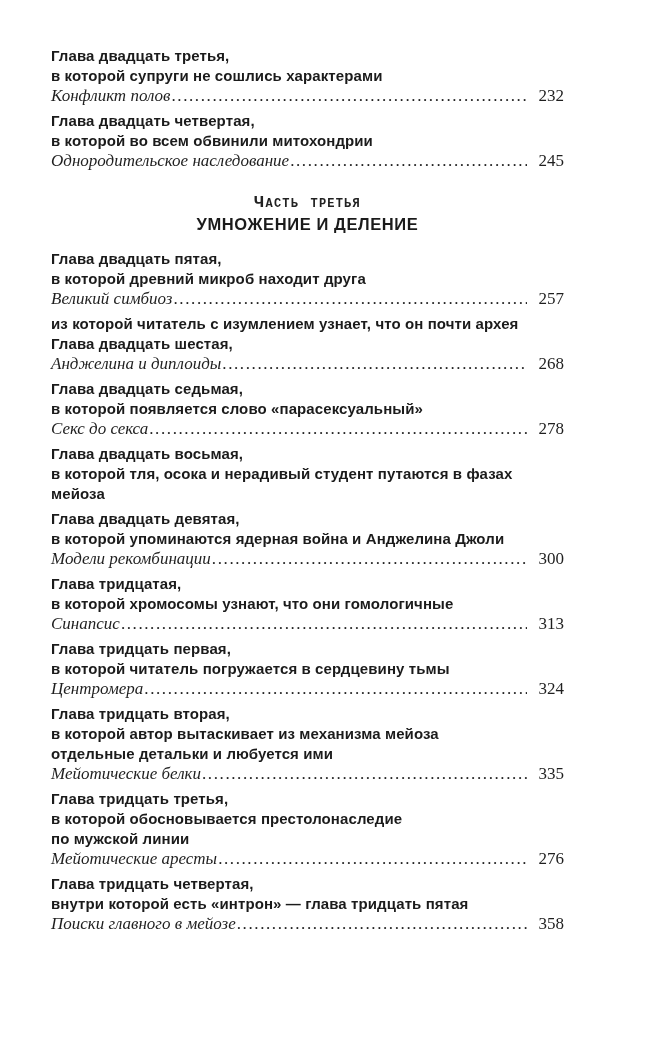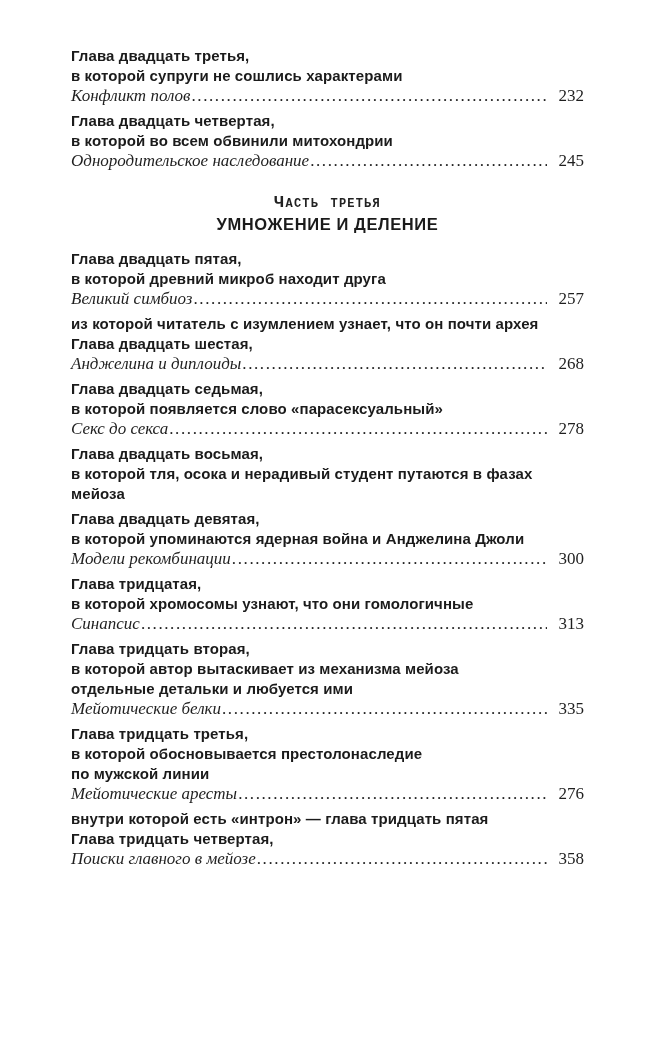--- a/index.html
+++ b/index.html
@@ -11,21 +11,21 @@
     position: relative;
     width: 672px;
     height: 1051px;
     background: #ffffff;
     overflow: hidden;
     color: #1b1b1b;
     font-family: "Liberation Sans", sans-serif;
   }
   .toc {
     position: absolute;
-    left: 71px;
+    left: 51px;
     top: 46px;
     width: 513px;
   }
   .entry {
     margin: 0 0 5px 0;
   }
   .entry-heading-line {
     font-family: "Liberation Sans", sans-serif;
     font-weight: 700;
     font-size: 15px;
@@ -173,20 +173,31 @@
           <div class="entry-heading-line">в которой хромосомы узнают, что они гомологичные</div>
         </div>
         <div class="dotline">
           <div class="subtitle">Синапсис</div>
           <div class="dots"></div>
           <div class="pagenum">313</div>
         </div>
       </div>
       <div class="entry">
         <div class="entry-heading">
+          <div class="entry-heading-line">Глава тридцать первая,</div>
+          <div class="entry-heading-line">в которой читатель погружается в сердцевину тьмы</div>
+        </div>
+        <div class="dotline">
+          <div class="subtitle">Центромера</div>
+          <div class="dots"></div>
+          <div class="pagenum">324</div>
+        </div>
+      </div>
+      <div class="entry">
+        <div class="entry-heading">
           <div class="entry-heading-line">Глава тридцать вторая,</div>
           <div class="entry-heading-line">в которой автор вытаскивает из механизма мейоза</div>
           <div class="entry-heading-line">отдельные детальки и любуется ими</div>
         </div>
         <div class="dotline">
           <div class="subtitle">Мейотические белки</div>
           <div class="dots"></div>
           <div class="pagenum">335</div>
         </div>
       </div>
@@ -197,22 +208,22 @@
           <div class="entry-heading-line">по мужской линии</div>
         </div>
         <div class="dotline">
           <div class="subtitle">Мейотические аресты</div>
           <div class="dots"></div>
           <div class="pagenum">276</div>
         </div>
       </div>
       <div class="entry">
         <div class="entry-heading">
+          <div class="entry-heading-line">Глава тридцать четвертая,</div>
           <div class="entry-heading-line">внутри которой есть «интрон» — глава тридцать пятая</div>
-          <div class="entry-heading-line">Глава тридцать четвертая,</div>
         </div>
         <div class="dotline">
           <div class="subtitle">Поиски главного в мейозе</div>
           <div class="dots"></div>
           <div class="pagenum">358</div>
         </div>
       </div>
     </div>
 </div>
 

